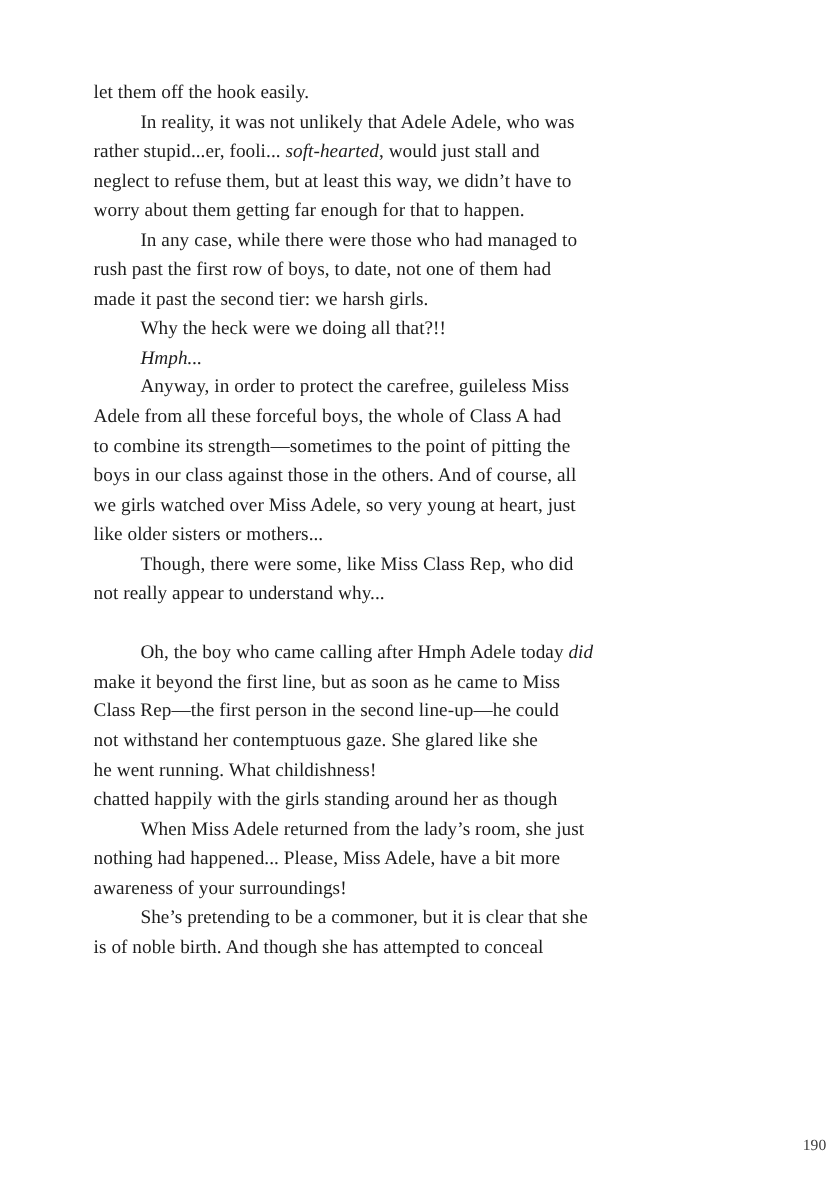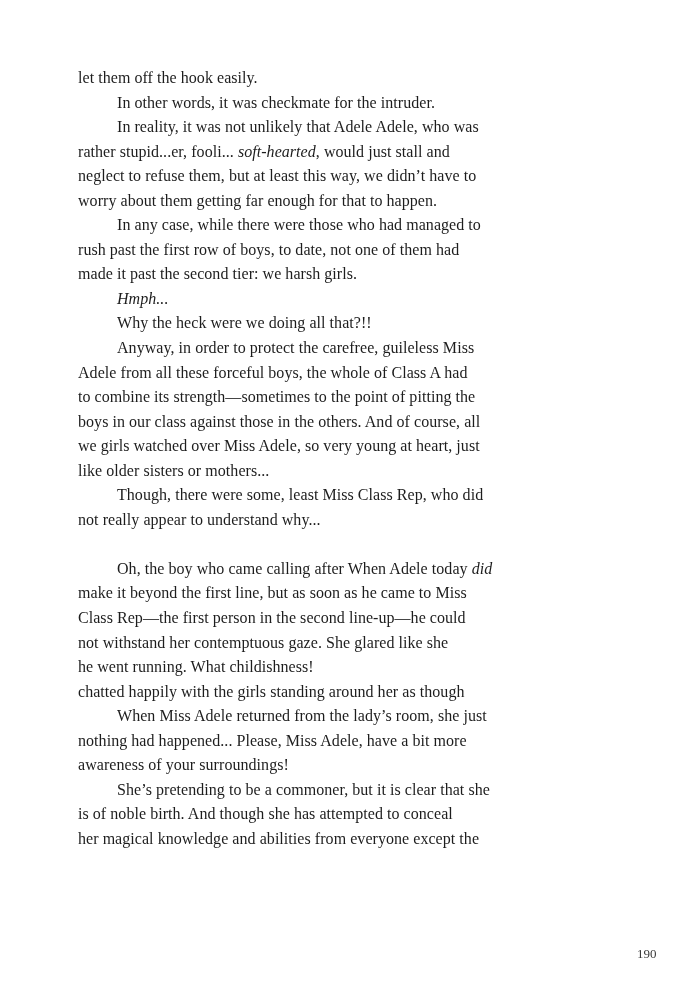--- a/index.html
+++ b/index.html
@@ -33,57 +33,55 @@
       padding-left: 39px;
     }
     .blank {
       height: 24.55px;
     }
     em {
       font-style: italic;
     }
     .page-number {
       position: absolute;
-      left: 637px;
+      left: 669px;
       top: 946px;
       font-family: "Liberation Serif", "DejaVu Serif", serif;
       font-size: 13px;
       color: #3a3a3a;
     }
   </style>
 </head>
 <body>
 
 <div class="page" id="page-body">
     <div class="line"><span>let them off the hook easily.</span></div>
-    <div class="line indent"><span>In other words, it was checkmate for the intruder.</span></div>
     <div class="line indent"><span>In reality, it was not unlikely that Adele Adele, who was</span></div>
     <div class="line"><span>rather stupid...er, fooli... </span><em>soft-hearted</em><span>, would just stall and</span></div>
     <div class="line"><span>neglect to refuse them, but at least this way, we didn’t have to</span></div>
     <div class="line"><span>worry about them getting far enough for that to happen.</span></div>
     <div class="line indent"><span>In any case, while there were those who had managed to</span></div>
     <div class="line"><span>rush past the first row of boys, to date, not one of them had</span></div>
     <div class="line"><span>made it past the second tier: we harsh girls.</span></div>
+    <div class="line indent"><span>Why the heck were we doing all that?!!</span></div>
     <div class="line indent"><em>Hmph...</em></div>
-    <div class="line indent"><span>Why the heck were we doing all that?!!</span></div>
     <div class="line indent"><span>Anyway, in order to protect the carefree, guileless Miss</span></div>
     <div class="line"><span>Adele from all these forceful boys, the whole of Class A had</span></div>
     <div class="line"><span>to combine its strength—sometimes to the point of pitting the</span></div>
     <div class="line"><span>boys in our class against those in the others. And of course, all</span></div>
     <div class="line"><span>we girls watched over Miss Adele, so very young at heart, just</span></div>
     <div class="line"><span>like older sisters or mothers...</span></div>
-    <div class="line indent"><span>Though, there were some, least Miss Class Rep, who did</span></div>
+    <div class="line indent"><span>Though, there were some, like Miss Class Rep, who did</span></div>
     <div class="line"><span>not really appear to understand why...</span></div>
     <div class="line blank"></div>
-    <div class="line indent"><span>Oh, the boy who came calling after When Adele today </span><em>did</em></div>
+    <div class="line indent"><span>Oh, the boy who came calling after Hmph Adele today </span><em>did</em></div>
     <div class="line"><span>make it beyond the first line, but as soon as he came to Miss</span></div>
     <div class="line"><span>Class Rep—the first person in the second line-up—he could</span></div>
     <div class="line"><span>not withstand her contemptuous gaze. She glared like she</span></div>
     <div class="line"><span>he went running. What childishness!</span></div>
     <div class="line"><span>chatted happily with the girls standing around her as though</span></div>
     <div class="line indent"><span>When Miss Adele returned from the lady’s room, she just</span></div>
     <div class="line"><span>nothing had happened... Please, Miss Adele, have a bit more</span></div>
     <div class="line"><span>awareness of your surroundings!</span></div>
     <div class="line indent"><span>She’s pretending to be a commoner, but it is clear that she</span></div>
     <div class="line"><span>is of noble birth. And though she has attempted to conceal</span></div>
-    <div class="line"><span>her magical knowledge and abilities from everyone except the</span></div>
   </div>
 <div class="page-number">190</div>
 
 </body></html>

